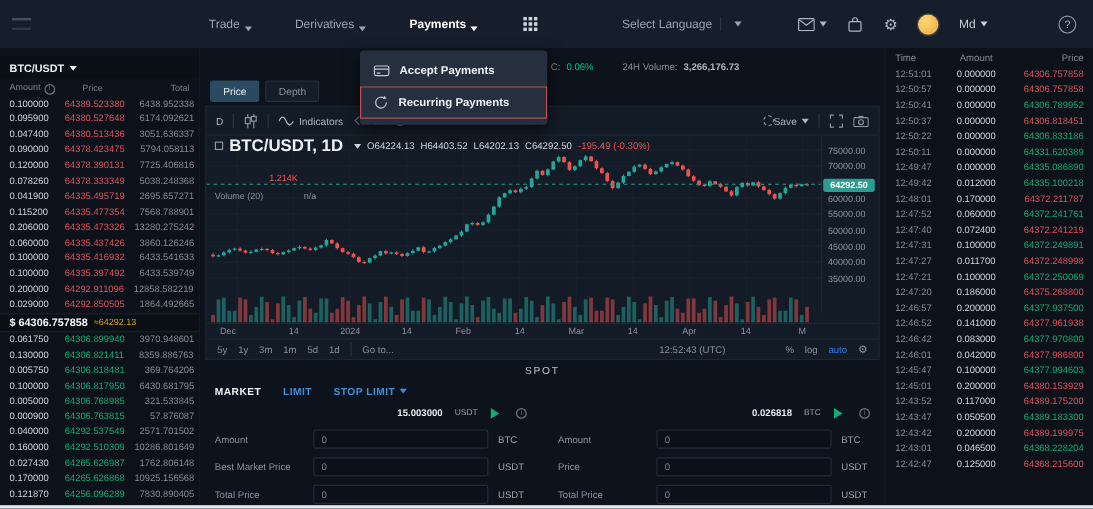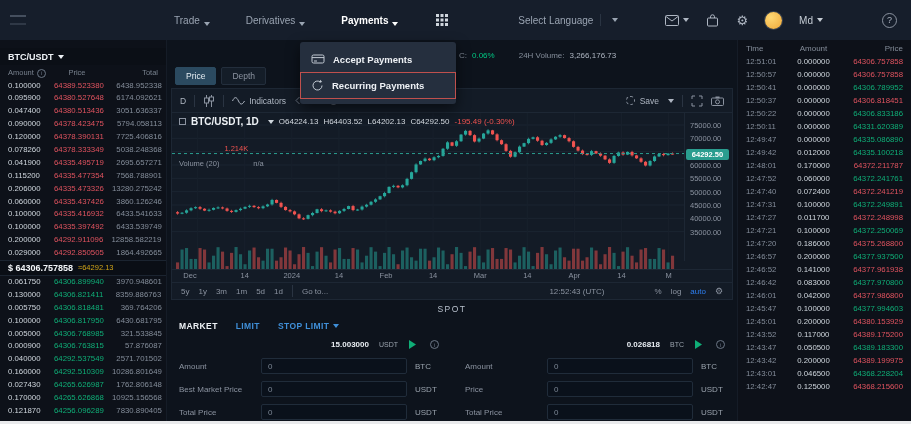--- a/index.html
+++ b/index.html
@@ -48,42 +48,42 @@
   .h-head { display:grid;grid-template-columns:50px 1fr 72px;padding:4px 8px 2px 8px;font-size:8px;color:#848d9a; }
   .h-row { display:grid;grid-template-columns:50px 1fr 72px;padding:0 8px;height:13px;line-height:13px;font-size:7.8px;cursor:pointer; }
   .h-time { color:#848d9a; } .h-amt { color:#cfd6dd;text-align:center; } .h-price { text-align:right; }
   .buy { color:#0fae77; } .sell { color:#e0535f; }
   .c { text-align:center; } .r { text-align:right; }
 
   
   .center { position:absolute;top:40px;left:167px;width:570px;bottom:3px;background:#0d131c;overflow:hidden; }
   .ticker-row { position:absolute;top:11px;left:292px;font-size:8px;color:#848d9a;display:flex;gap:5px;white-space:nowrap; }
   .green { color:#00c582; } .red { color:#ef5350; }
-  .tv-val { color:#aeb6c2; }
+  .tv-val { color:#aeb6c2;font-weight:bold; }
   .view-tabs { position:absolute;top:27px;left:8px;display:flex;gap:5px; }
   .vtab { border:1px solid #232e3c;background:#141d28;color:#8b93a0;font-size:8.5px;padding:3px 10px;border-radius:2px;font-family:inherit;cursor:pointer; }
   .vtab.active { background:#2b4a60;color:#e6edf3;border-color:#2b4a60; }
 
   .chart-panel { position:absolute;left:4px;right:4px;top:48px;height:212px;background:#131b26;border:1px solid #1d2734;display:flex;flex-direction:column; }
   .tv-toolbar { height:24px;border-bottom:1px solid #1d2734;display:flex;align-items:center;padding:0 8px;gap:8px;font-size:8.5px;color:#aeb6c2; }
   .tt { cursor:pointer; }
   .indic { display:flex;align-items:center;gap:4px;cursor:pointer; }
   .ticon { display:flex;align-items:center;cursor:pointer;color:#8b93a0; }
   .tb-spacer { flex:1; }
-  .save { display:flex;align-items:center;gap:5px;cursor:pointer;color:#aeb6c2;justify-content:flex-end; }
+  .save { display:flex;align-items:center;cursor:pointer;color:#aeb6c2;justify-content:flex-end; }
   .cloud { width:9px;height:9px;border:1px dashed #8b93a0;border-radius:50%; }
   .tv-body { position:relative;flex:1;overflow:hidden; }
   #chart-svg { position:absolute;left:0;top:0;width:calc(100% - 48px);height:100%;display:block; }
   .axis { position:absolute;right:0;top:0;bottom:8px;width:48px;border-left:1px solid #1d2734;font-size:7.5px;color:#8b93a0;padding-left:30px; }
   .y-label { position:absolute;left:5px; }
   .price-badge { position:absolute;left:1px;right:3px;background:#2a9d8f;color:#fff;font-size:7.5px;text-align:center;border-radius:2px;padding:1px 0;font-weight:bold; }
   .legend { position:absolute;top:3px;left:7px;font-size:8px;color:#cfd6dd;line-height:11px; }
   .legend .row { display:flex;align-items:center;gap:5px;white-space:nowrap; }
   .sym-ico { width:7px;height:7px;border:1px solid #8b93a0;display:inline-block; }
-  .sym { font-weight:bold;color:#eef2f6;font-size:10px; }
+  .sym { font-weight:bold;color:#eef2f6;font-size:14px; }
   .ohlc { color:#d4dae1; }
   .lg-dim { color:#8b93a0;font-size:7.5px;margin-top:31px; }
   .tv-xaxis { position:relative;height:13px;border-top:1px solid #1d2734;font-size:7.5px;color:#8b93a0; }
   .x-label { position:absolute;top:1px;transform:translateX(-50%); }
   .tv-bottom { height:17px;border-top:1px solid #1d2734;display:flex;align-items:center;padding:0 9px;gap:9px;font-size:8px;color:#8b93a0; }
   .rng { cursor:pointer; } .goto { cursor:pointer; }
   .clock { color:#8b93a0;cursor:pointer; }
   .clock-gap { width:32px; }
   .scale-btn { cursor:pointer; }
   .scale-btn.auto { color:#2d7ff0; }

